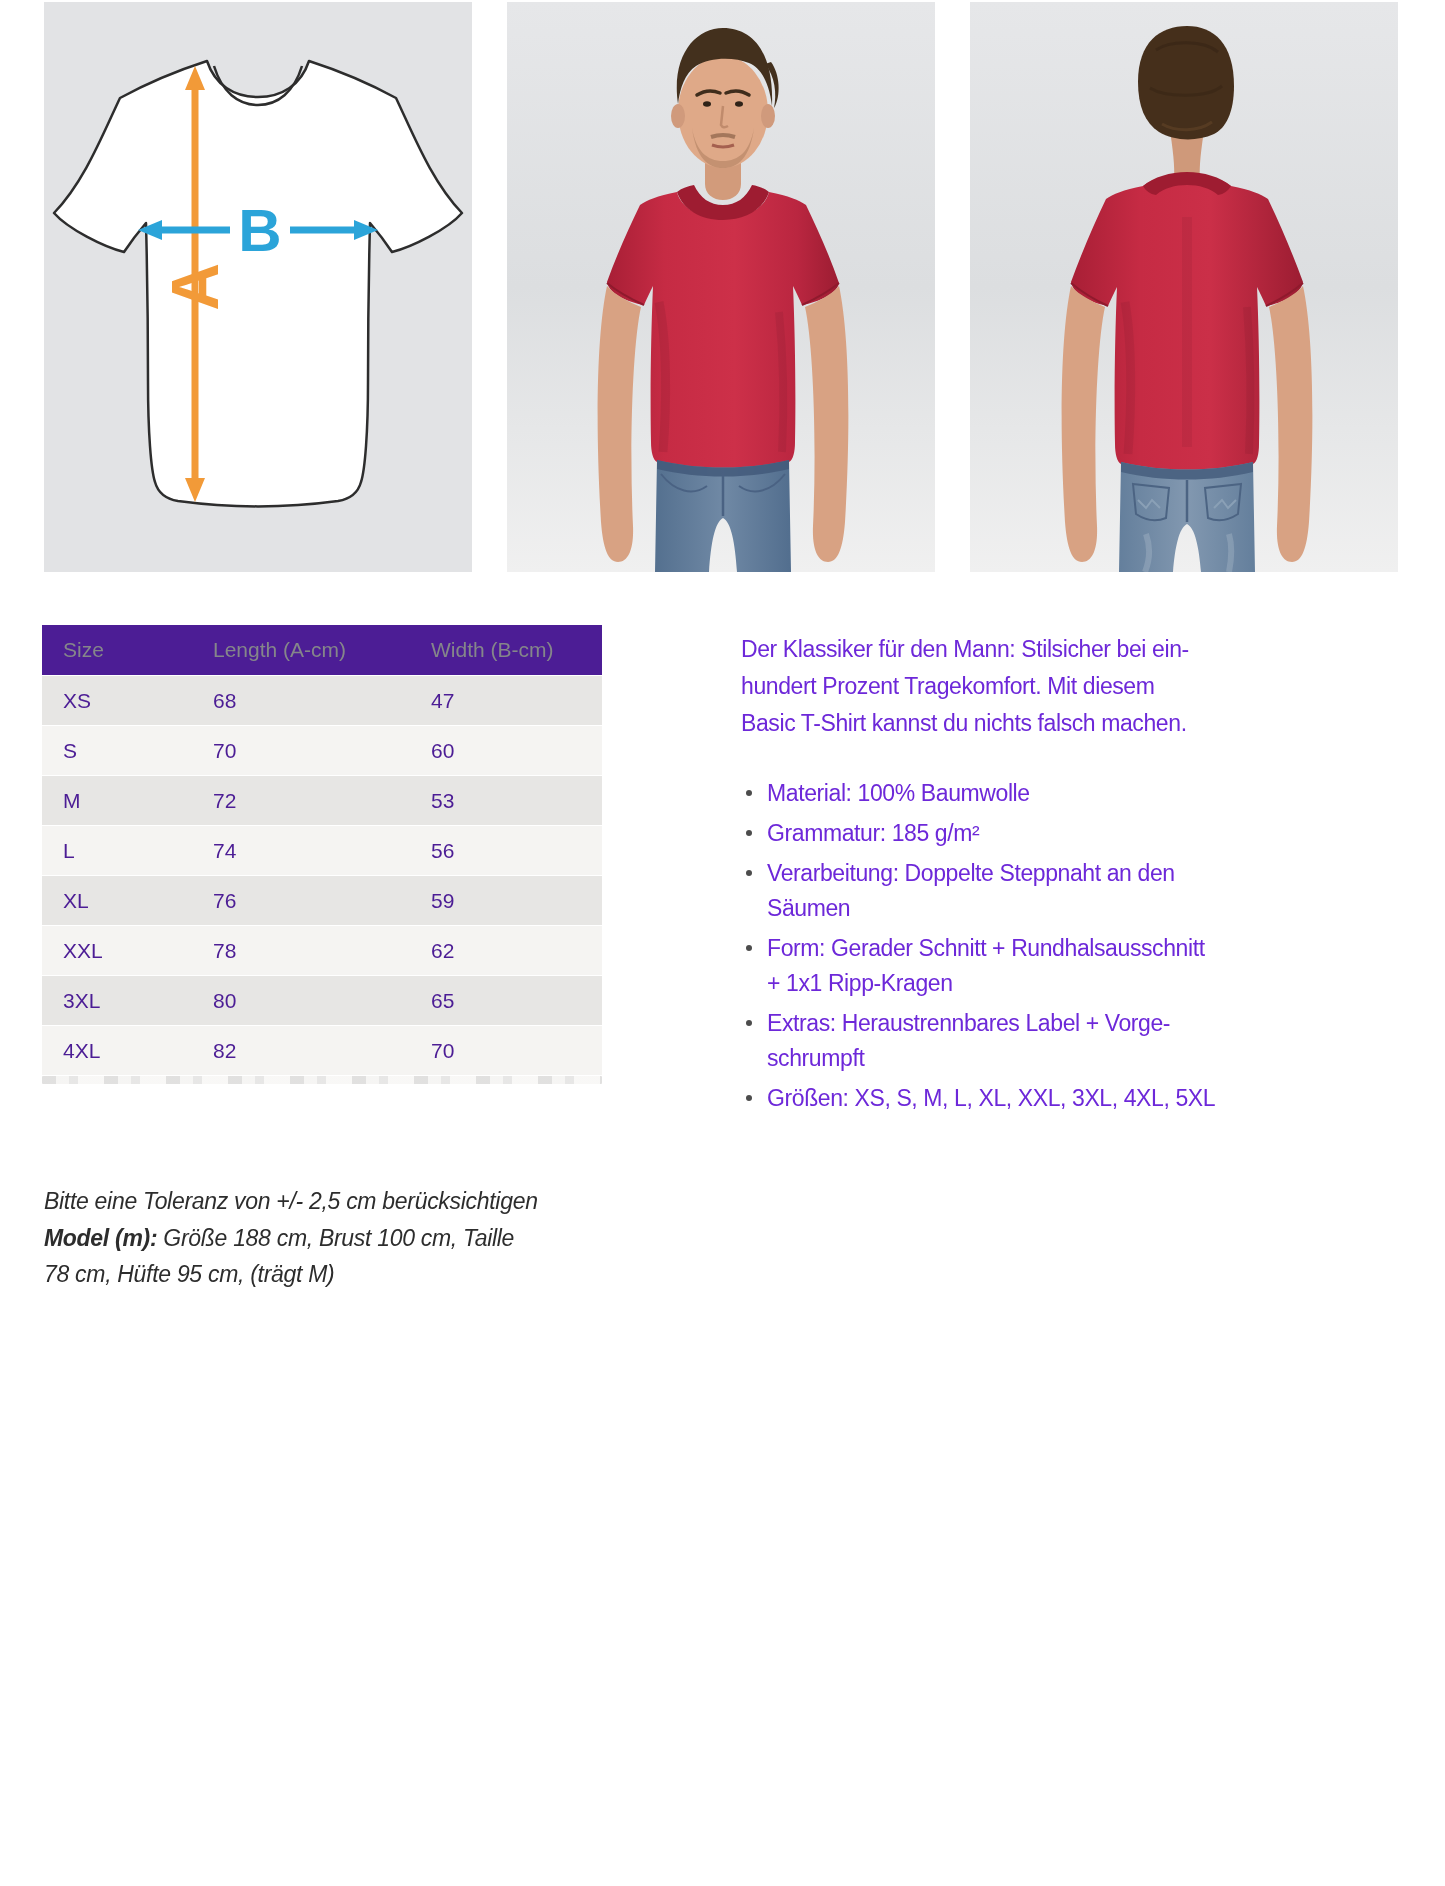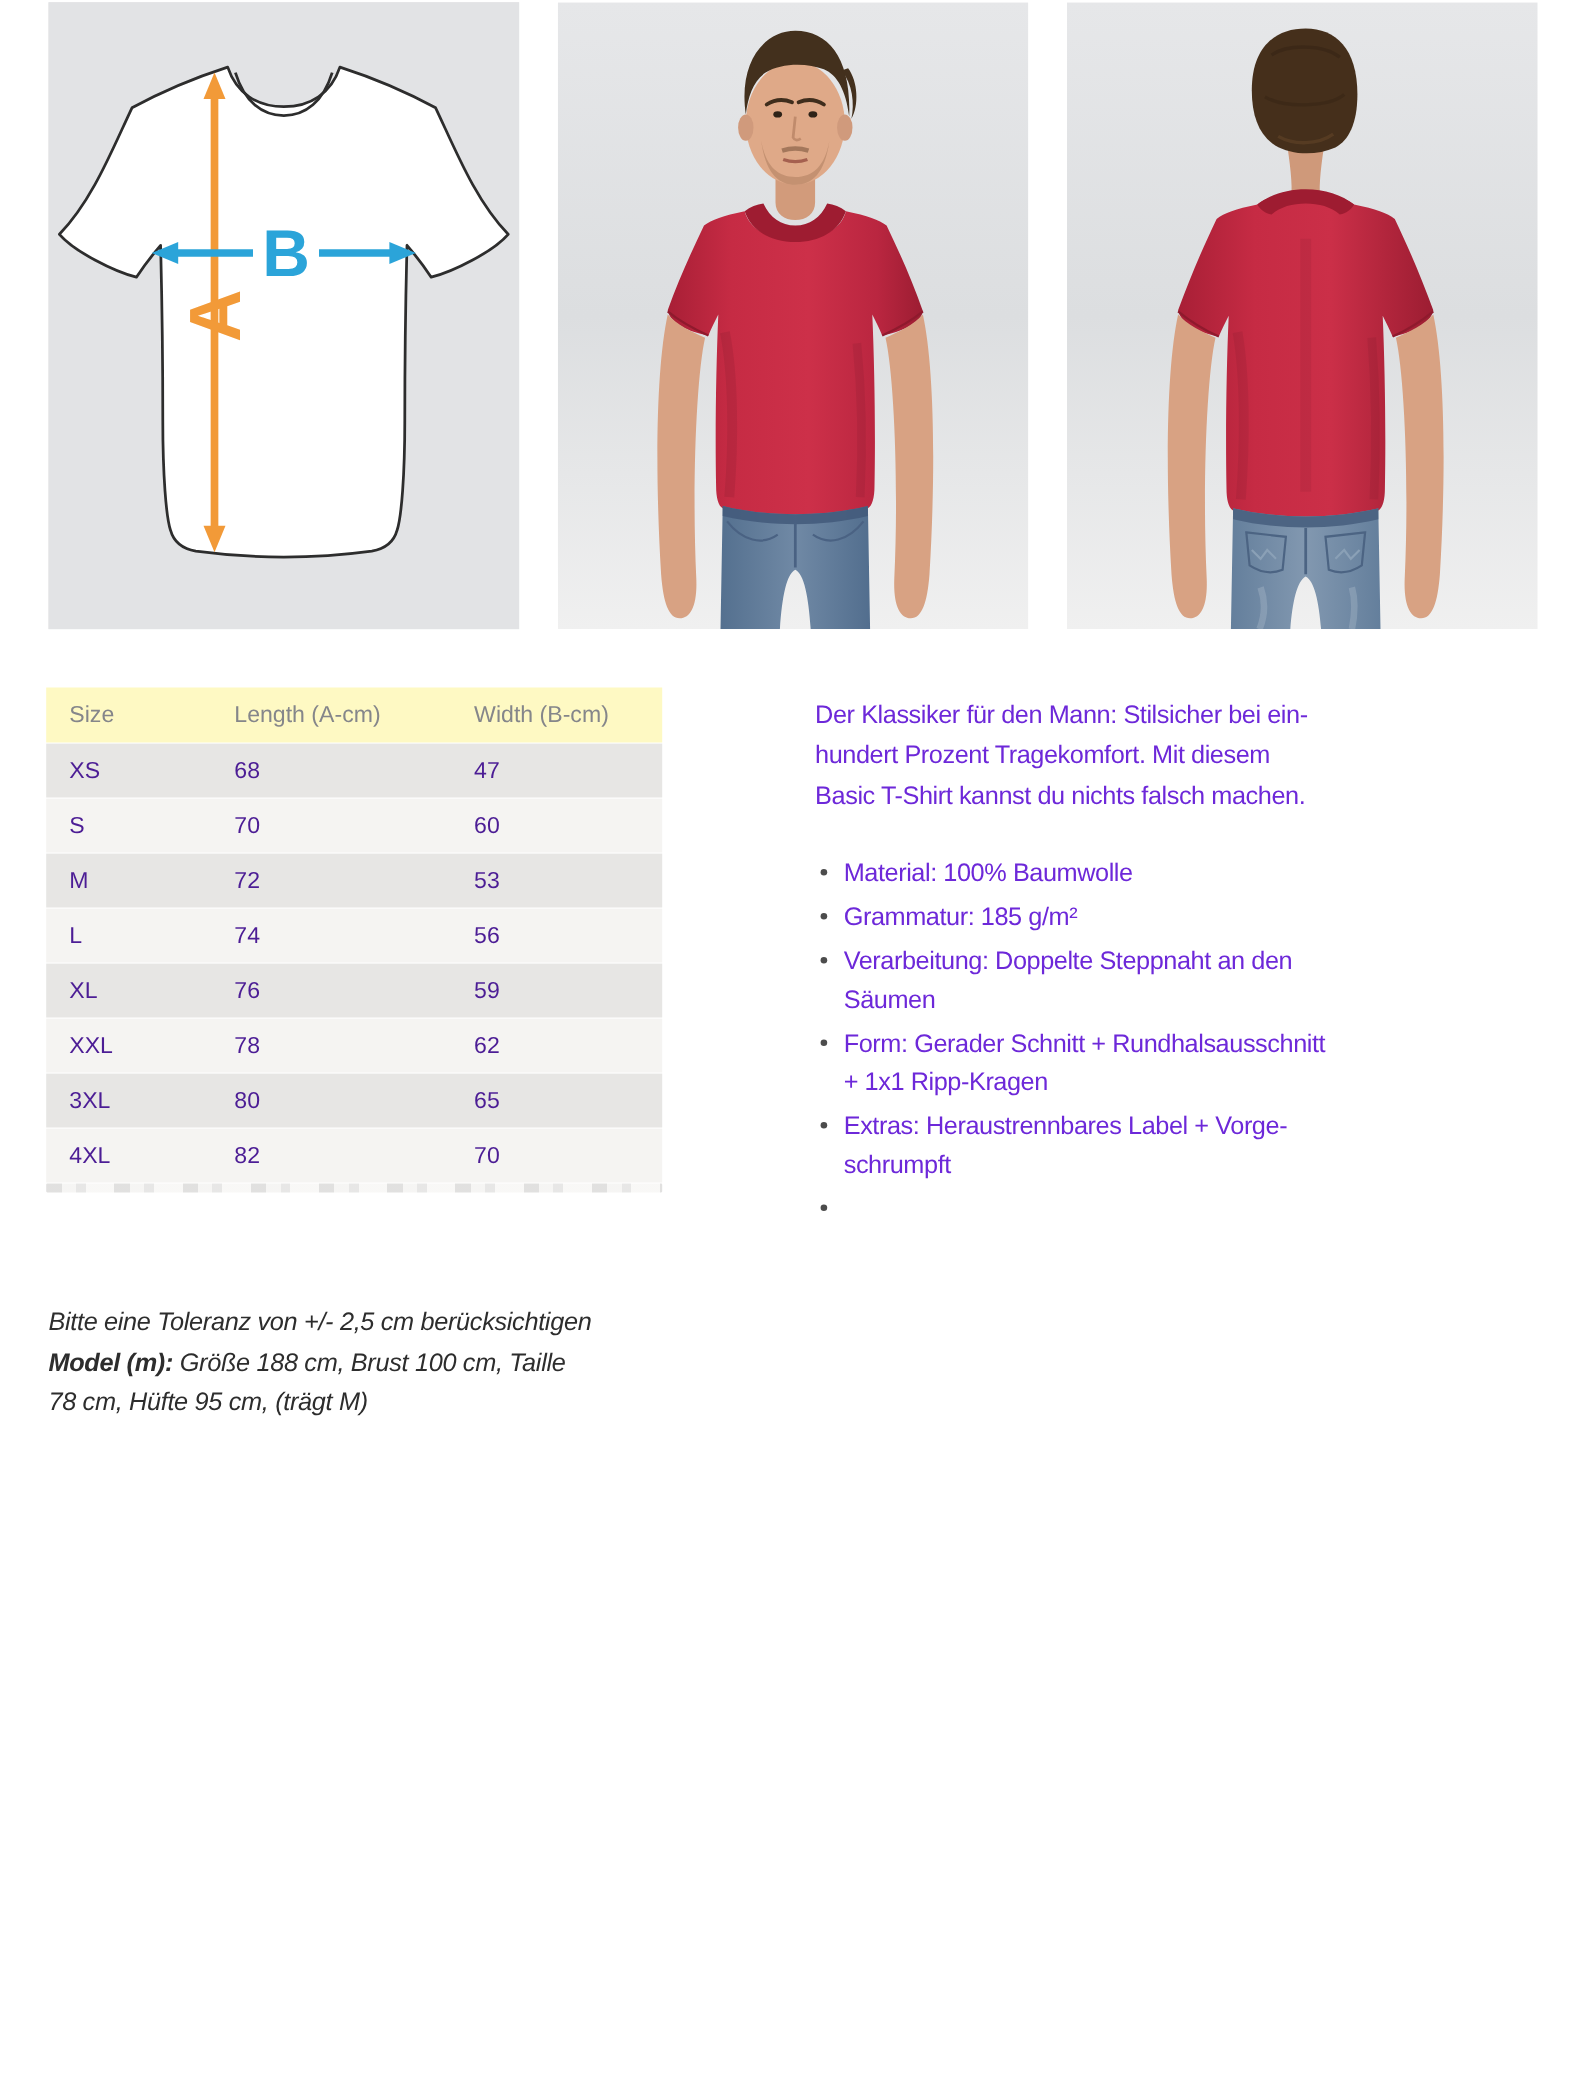--- a/index.html
+++ b/index.html
@@ -11,21 +11,21 @@
   .page{position:absolute;inset:0;}
   figure{margin:0;position:absolute;top:2px;width:428px;height:570px;overflow:hidden;}
   figure svg{display:block;width:100%;height:100%;}
   .img-diagram{left:44px;background:#e2e3e5;}
   .img-front{left:507px;}
   .img-back{left:970px;}
 
   
   .size-table{position:absolute;left:42px;top:625px;width:560px;font-size:21px;}
   .t-head{display:grid;grid-template-columns:150px 218px 1fr;height:50px;align-items:center;
-          background:#fef9c3;color:#85868a;}
+          background:#4c1d95;color:#85868a;}
   .t-row{display:grid;grid-template-columns:150px 218px 1fr;height:49px;align-items:center;
          color:#4c1d95;margin-top:1px;}
   .t-row:nth-child(odd){background:#e7e6e4;}
   .t-row:nth-child(even){background:#f5f4f2;}
   .t-cell,.t-hcell{padding-left:21px;white-space:nowrap;}
   .t-cutoff{height:8px;margin-top:1px;opacity:.75;border-radius:1px;
     background:repeating-linear-gradient(90deg,
       rgba(150,148,145,.38) 0 14px, rgba(242,241,239,.95) 14px 27px,
       rgba(150,148,145,.30) 27px 36px, rgba(246,245,243,.95) 36px 62px);}
 
@@ -312,20 +312,21 @@
         <span class="b-text">Form: Gerader Schnitt + Rundhalsausschnitt
 + 1x1 Ripp-Kragen</span>
       </li>
         <li class="bullet-item">
         <span class="dot"></span>
         <span class="b-text">Extras: Heraustrennbares Label + Vorge-
 schrumpft</span>
       </li>
         <li class="bullet-item">
         <span class="dot"></span>
+        <span class="b-text">Größen: XS, S, M, L, XL, XXL, 3XL, 4XL, 5XL</span>
       </li>
       </ul>
   </section>
 
   <section class="notes">
     <p>Bitte eine Toleranz von +/- 2,5 cm berücksichtigen</p>
     <p><strong>Model (m):</strong><span class="model-details"> Größe 188 cm, Brust 100 cm, Taille
 78 cm, Hüfte 95 cm, (trägt M)</span></p>
   </section>
 

